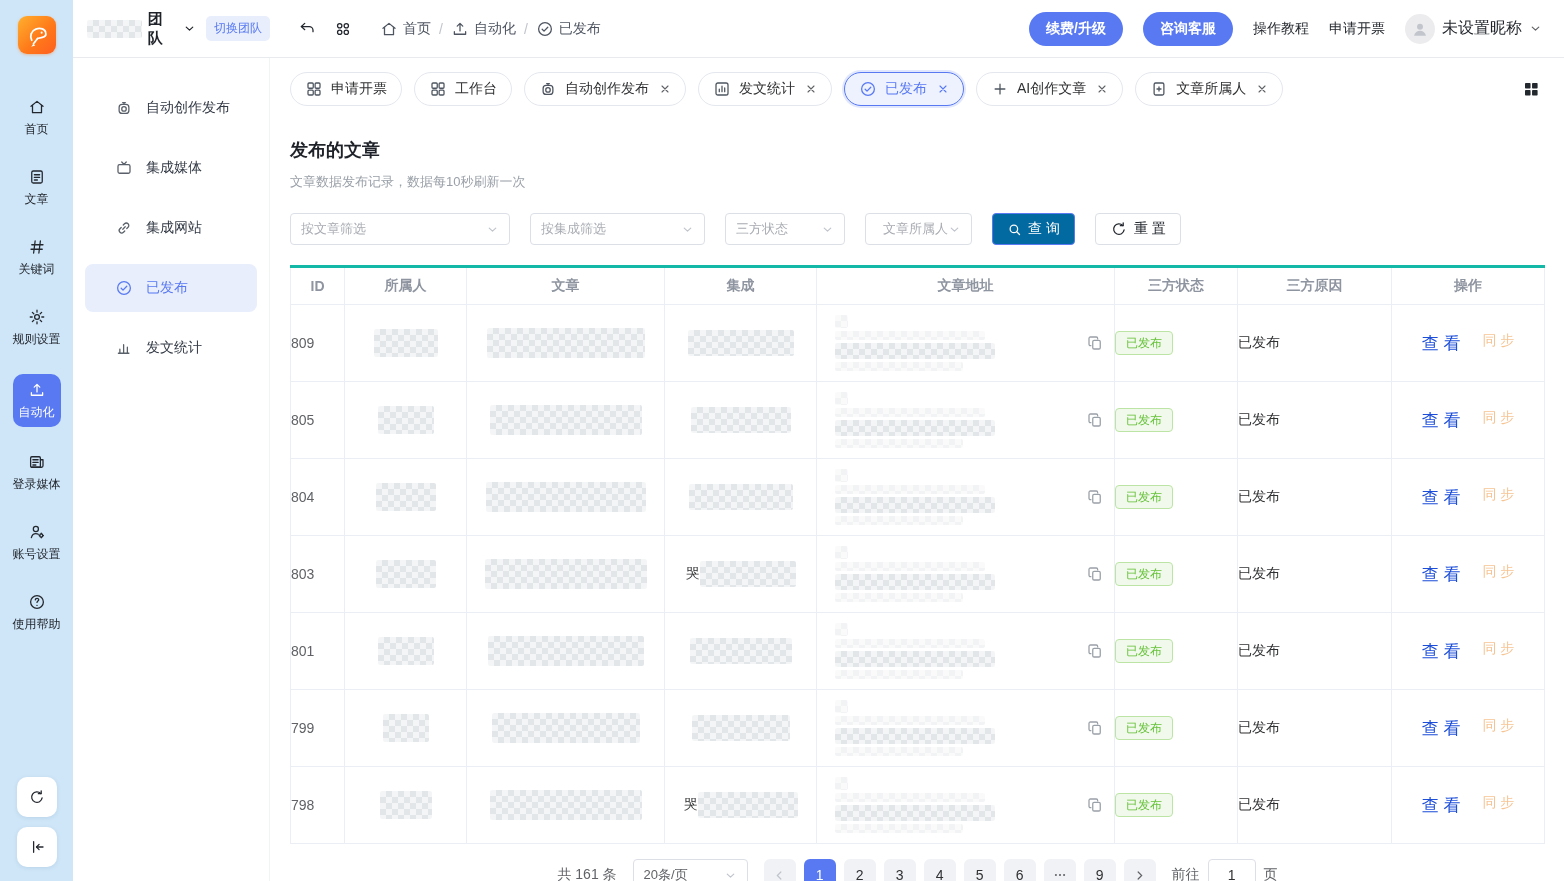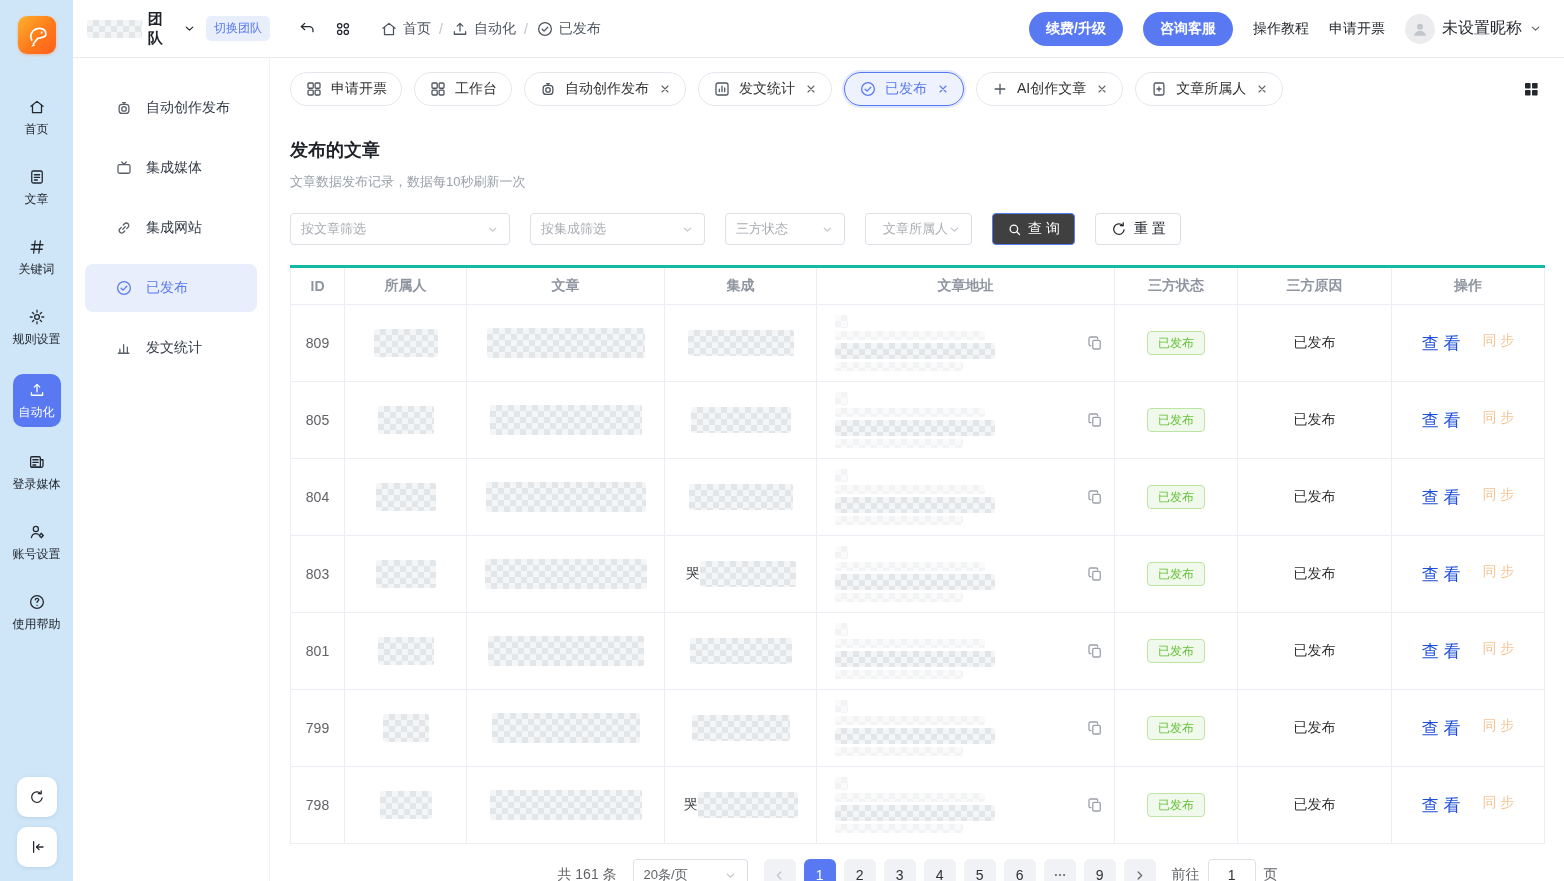--- a/index.html
+++ b/index.html
@@ -64,30 +64,30 @@
   .page-title { font-size:18px; font-weight:700; color:#1f2329; margin-top:22px; }
   .page-subtitle { font-size:13px; color:#9aa0a8; margin-top:11px; }
 
   
   .filters { display:flex; align-items:center; gap:20px; margin-top:22px; }
   .select { display:flex; align-items:center; justify-content:space-between; height:32px; border:1px solid #dcdfe6; border-radius:4px; background:#fff; padding:0 10px; cursor:pointer; }
   .select .ph { font-size:13px; color:#a8abb2; }
   .select .chev { color:#c0c4cc; display:flex; }
   .sel-article { width:220px; } .sel-integration { width:175px; } .sel-status { width:120px; } .sel-owner { width:107px;justify-content:flex-end; }
   .btn { height:32px; border-radius:4px; font-size:14px; display:inline-flex; align-items:center; gap:6px; padding:0 14px; cursor:pointer; }
-  .btn-primary { background:#404040; border:1px solid #5879f2; color:#fff; }
+  .btn-primary { background:#0369a1; border:1px solid #5879f2; color:#fff; }
   .btn-plain { background:#fff; border:1px solid #dcdfe6; color:#23272e; }
 
   
   .table-wrap { margin-top:20px; }
   table { width:100%; border-collapse:collapse; table-layout:fixed; font-size:14px; }
   th { height:38px; font-weight:700; color:#8f95a0; font-size:14px; background:#fff; }
   th,td { border:1px solid #ebeef5; border-top:none; }
   thead th { border-top:3px solid #14b8a6; }
-  td { height:74px; text-align:center; color:#303133; }
+  td { height:74px; color:#303133; }
   td.c-id { color:#606266; }
   td.c-url { text-align:left; padding:10px 8px 10px 18px; }
   .url-flex { display:flex; align-items:center; }
   .url-lines { display:flex; flex-direction:column; gap:3px; }
   .copy-btn { margin-left:auto; background:none; border:none; color:#9aa0a8; cursor:pointer; display:flex; padding:2px; }
   .badge-green { display:inline-block; background:#f0f9eb; color:#67c23a; border:1px solid #bce5a5; border-radius:4px; font-size:12px; padding:3px 10px; line-height:1.4; }
   .row-actions { display:flex; justify-content:center; gap:22px; }
   .link-view { color:#1d4ed8; font-size:17px; cursor:pointer; text-decoration:none; }
   .link-sync { color:#f6c493; font-size:14px; cursor:pointer; text-decoration:none; }
   .cell-center { display:flex; justify-content:center; }

